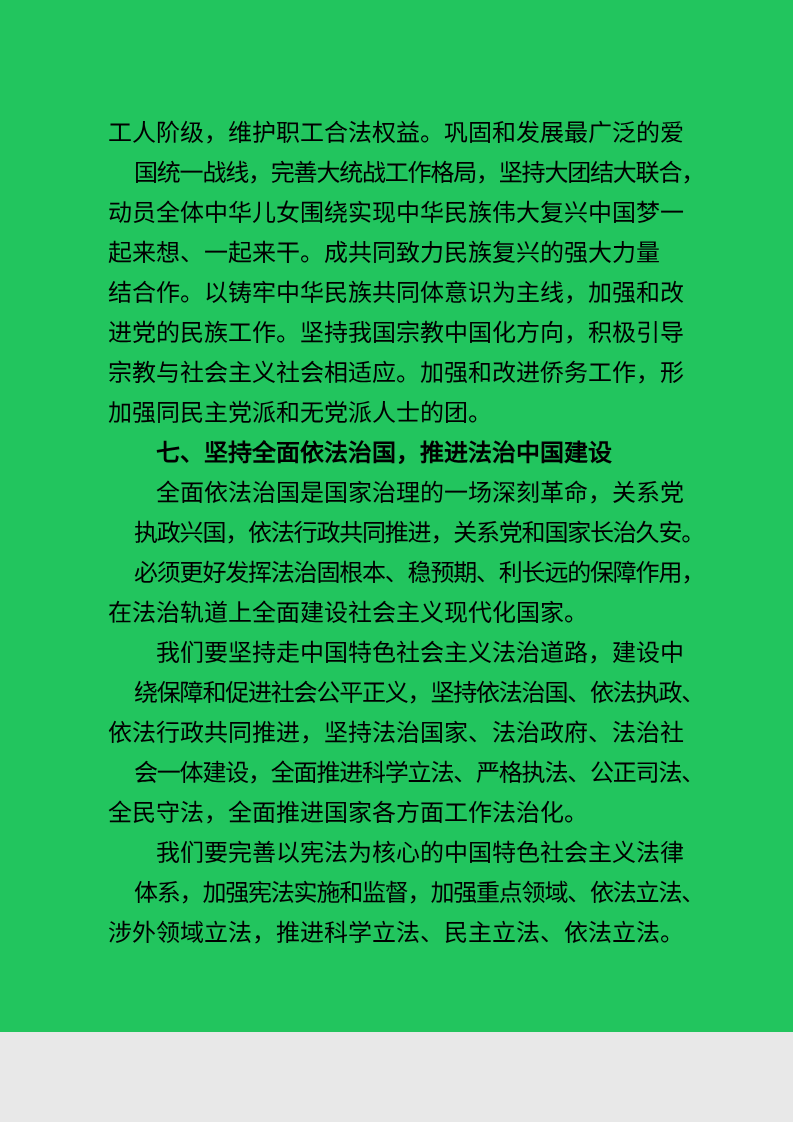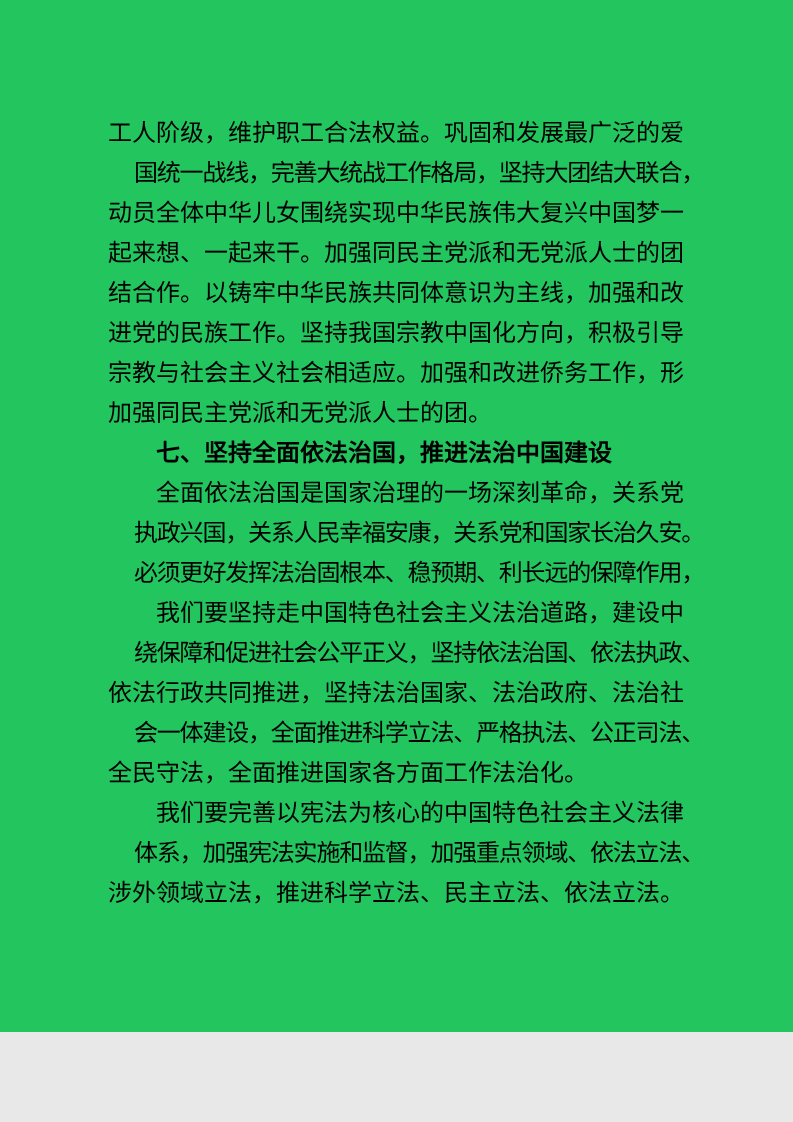--- a/index.html
+++ b/index.html
@@ -57,29 +57,30 @@
   }
 </style>
 </head>
 <body>
 
 <div class="page">
   <div class="text-block">
     <div class="line">工人阶级，维护职工合法权益。巩固和发展最广泛的爱</div>
     <div class="line squeeze">国统一战线，完善大统战工作格局，坚持大团结大联合，</div>
     <div class="line">动员全体中华儿女围绕实现中华民族伟大复兴中国梦一</div>
-    <div class="line">起来想、一起来干。加强同民主党派和无党派人士的团</div>
+    <div class="line">起来想、一起来干。成共同致力民族复兴的强大力量</div>
     <div class="line">结合作。以铸牢中华民族共同体意识为主线，加强和改</div>
     <div class="line">进党的民族工作。坚持我国宗教中国化方向，积极引导</div>
     <div class="line">宗教与社会主义社会相适应。加强和改进侨务工作，形</div>
     <div class="line">加强同民主党派和无党派人士的团。</div>
     <div class="line heading">七、坚持全面依法治国，推进法治中国建设</div>
     <div class="line indent">全面依法治国是国家治理的一场深刻革命，关系党</div>
-    <div class="line squeeze">执政兴国，关系人民幸福安康，关系党和国家长治久安。</div>
+    <div class="line squeeze">执政兴国，依法行政共同推进，关系党和国家长治久安。</div>
     <div class="line squeeze">必须更好发挥法治固根本、稳预期、利长远的保障作用，</div>
+    <div class="line">在法治轨道上全面建设社会主义现代化国家。</div>
     <div class="line indent">我们要坚持走中国特色社会主义法治道路，建设中</div>
     <div class="line squeeze">绕保障和促进社会公平正义，坚持依法治国、依法执政、</div>
     <div class="line">依法行政共同推进，坚持法治国家、法治政府、法治社</div>
     <div class="line squeeze">会一体建设，全面推进科学立法、严格执法、公正司法、</div>
     <div class="line">全民守法，全面推进国家各方面工作法治化。</div>
     <div class="line indent">我们要完善以宪法为核心的中国特色社会主义法律</div>
     <div class="line squeeze">体系，加强宪法实施和监督，加强重点领域、依法立法、</div>
     <div class="line">涉外领域立法，推进科学立法、民主立法、依法立法。</div>
   </div>
 </div>

